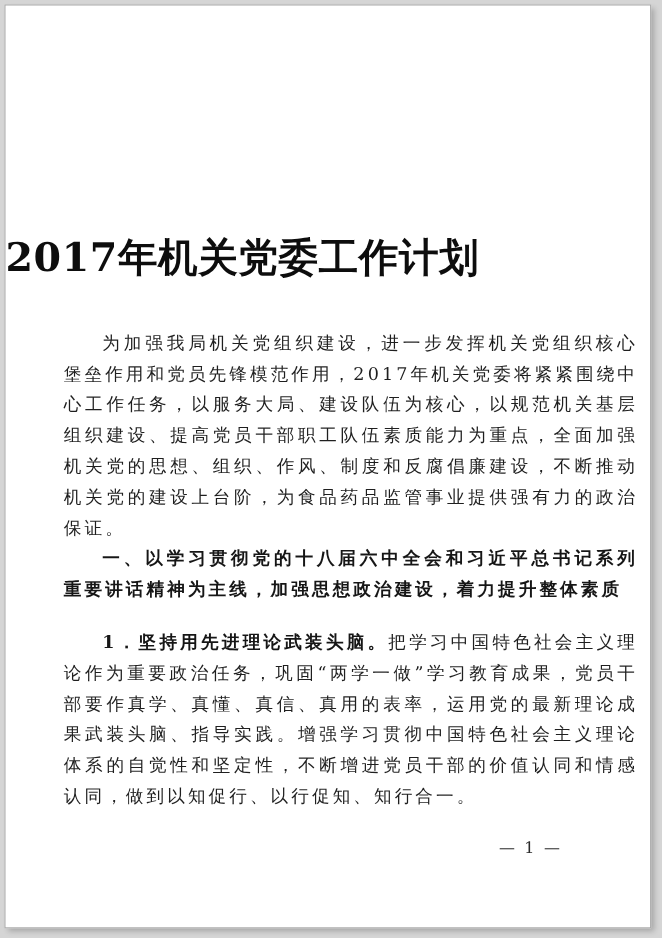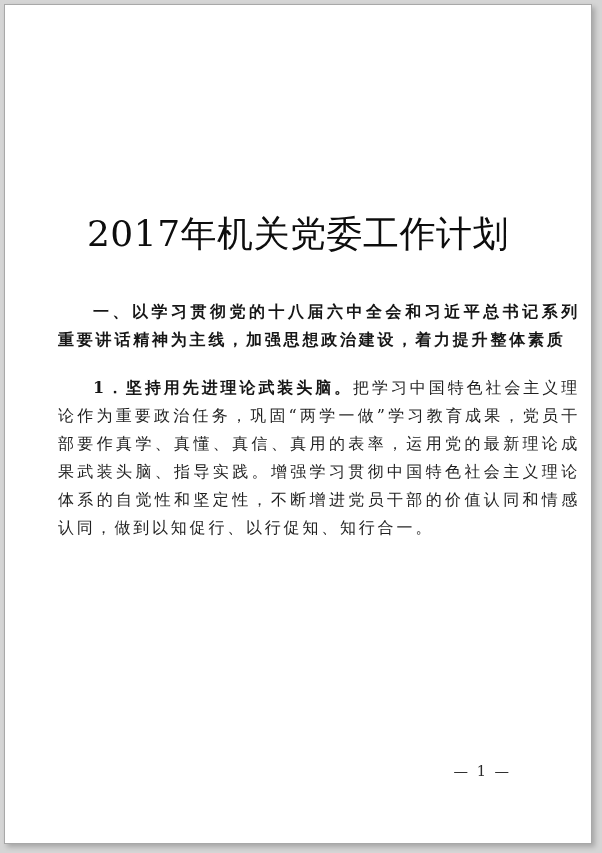--- a/index.html
+++ b/index.html
@@ -22,44 +22,42 @@
     height: 840px;
     background: #ffffff;
     border: 1px solid #a8a8a8;
     box-shadow: 3px 3px 5px rgba(0,0,0,0.22);
     box-sizing: border-box;
     overflow: hidden;
   }
   .title {
     margin: 0;
     padding-top: 206px;
-    text-align: center;
     font-size: 36px;
     line-height: 46px;
-    font-weight: normal;
+    font-weight: bold;
     color: #0d0d0d;
     letter-spacing: 0.5px;
   }
   .body-text {
     margin: 41px 11px 0 53px;
     font-size: 16px;
     line-height: 28px;
     letter-spacing: 2.8px;
     color: #1f1f1f;
     text-align: justify;
     text-justify: inter-character;
   }
   .body-text p {
     margin: 0;
     text-indent: 35px;
   }
   .body-text p.heading {
     font-weight: bold;
     color: #161616;
-    margin-top: 40px;
   }
   .body-text p.item {
     margin-top: 20px;
   }
   .body-text p.item .lead {
     font-weight: bold;
     color: #161616;
   }
   .page-number {
     position: absolute;
@@ -70,18 +68,19 @@
     color: #2a2a2a;
   }
 </style>
 </head>
 <body>
 
 <div class="page">
   <h1 class="title">2017年机关党委工作计划</h1>
 
   <div class="body-text" id="paragraph-container">
+      <p class="body">为加强我局机关党组织建设，进一步发挥机关党组织核心堡垒作用和党员先锋模范作用，2017年机关党委将紧紧围绕中心工作任务，以服务大局、建设队伍为核心，以规范机关基层组织建设、提高党员干部职工队伍素质能力为重点，全面加强机关党的思想、组织、作风、制度和反腐倡廉建设，不断推动机关党的建设上台阶，为食品药品监管事业提供强有力的政治保证。</p>
       <p class="heading">一、以学习贯彻党的十八届六中全会和习近平总书记系列重要讲话精神为主线，加强思想政治建设，着力提升整体素质</p>
       <p class="item"><span class="lead">1．坚持用先进理论武装头脑。</span><span>把学习中国特色社会主义理论作为重要政治任务，巩固“两学一做”学习教育成果，党员干部要作真学、真懂、真信、真用的表率，运用党的最新理论成果武装头脑、指导实践。增强学习贯彻中国特色社会主义理论体系的自觉性和坚定性，不断增进党员干部的价值认同和情感认同，做到以知促行、以行促知、知行合一。</span></p>
     </div>
 
   <div class="page-number">— 1 —</div>
 </div>
 
 </body></html>

